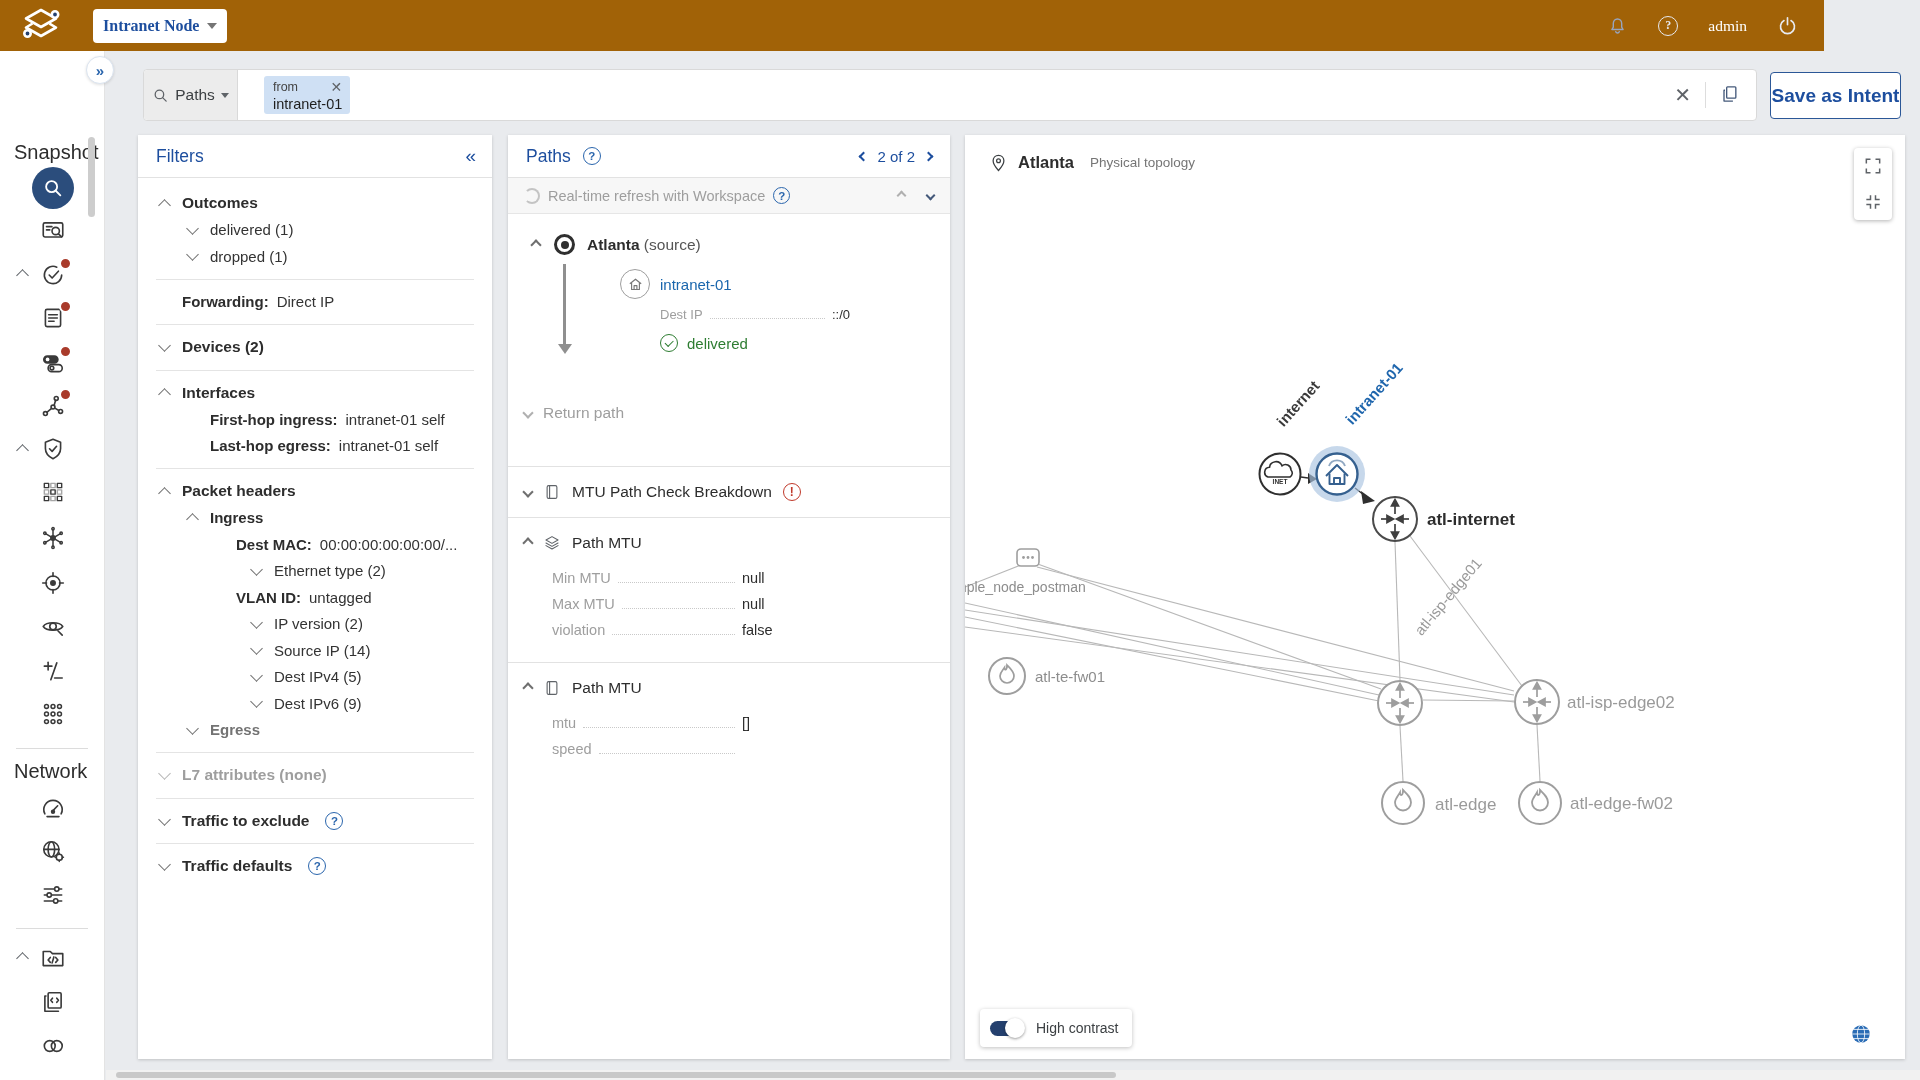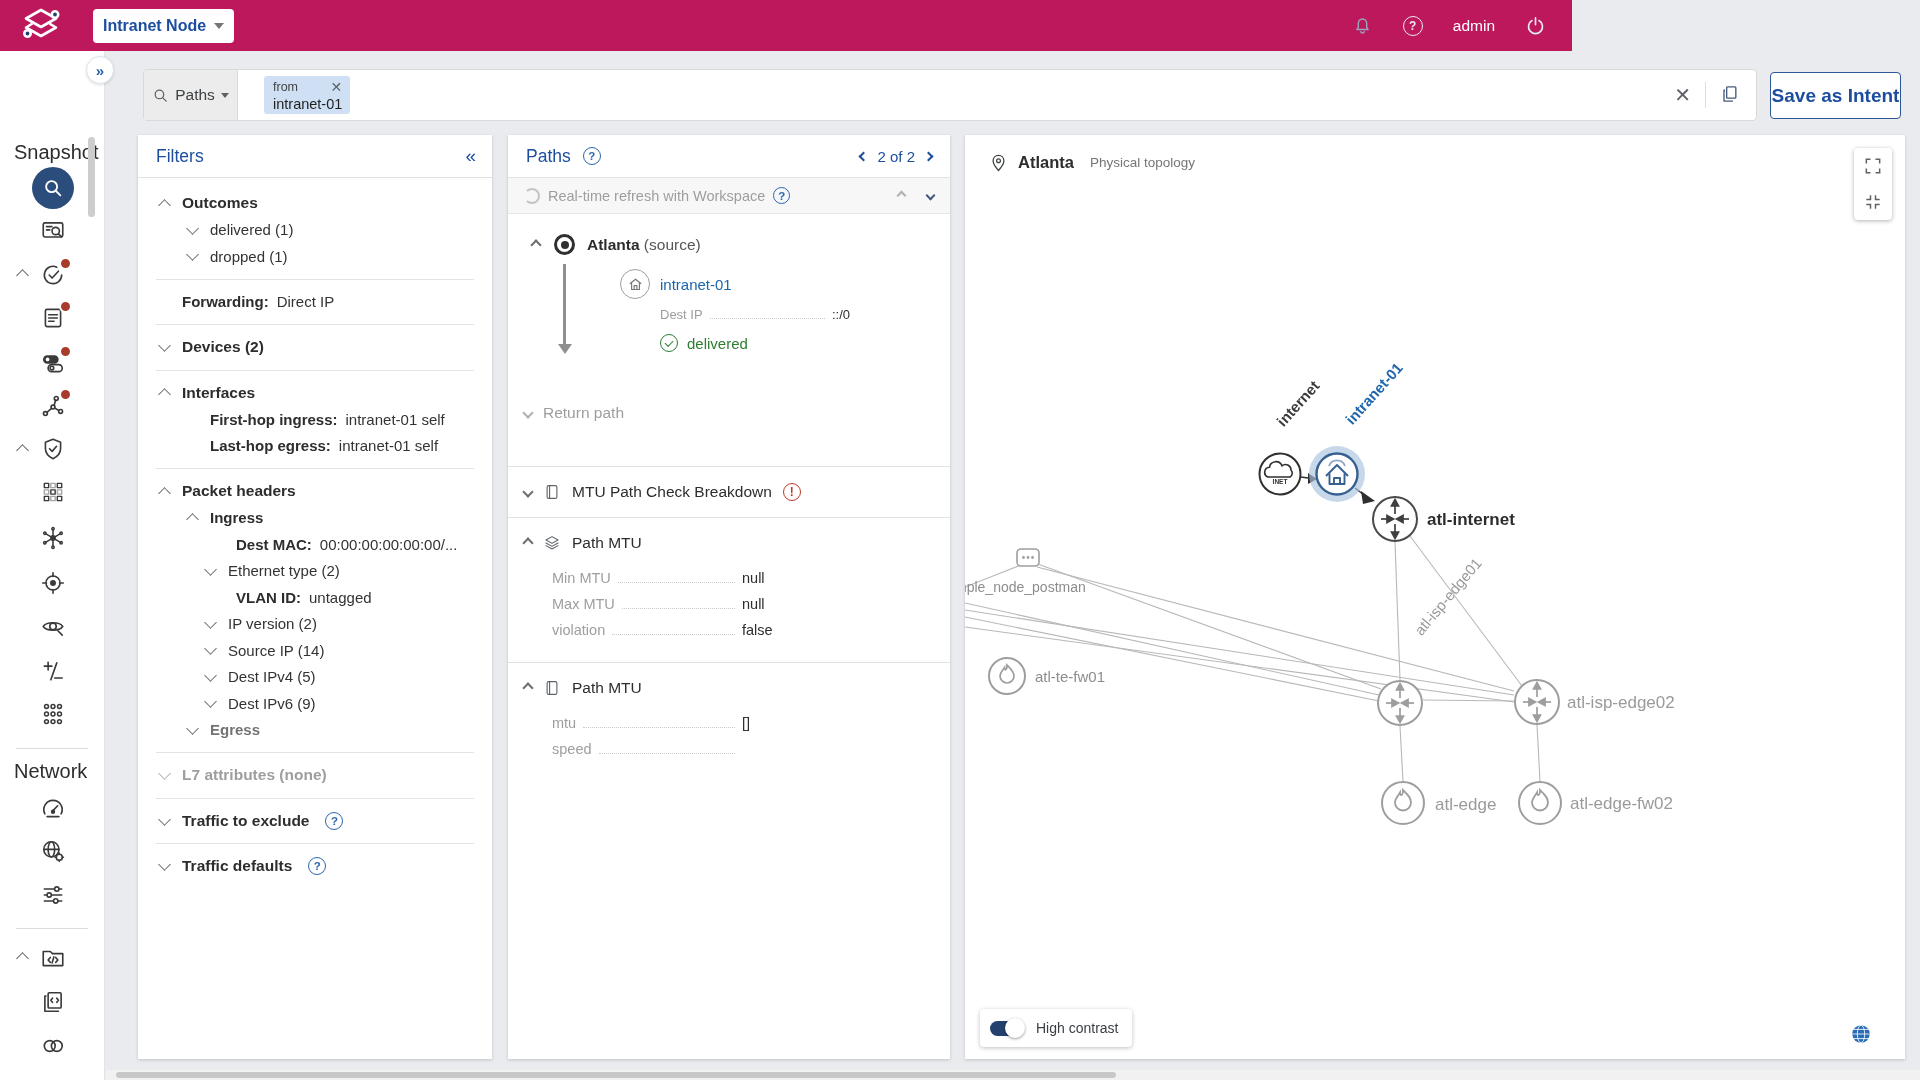--- a/index.html
+++ b/index.html
@@ -1,20 +1,20 @@
 <!DOCTYPE html>
 <html><head>
 <meta charset="utf-8">
 <style>
   * { margin:0; padding:0; box-sizing:border-box; }
   html,body { width:1920px; height:1080px; overflow:hidden; }
   body { font-family:"Liberation Sans", sans-serif; background:#e9ebee; color:#333; font-size:15px; }
 
   
-  .topbar { position:absolute; left:0; top:0; width:1572px; height:51px; background:#be185d; z-index:30; }
+  .topbar { position:absolute; left:0; top:0; width:1824px; height:51px; background:#a16207; z-index:30;font-family:Liberation Serif, serif; }
   .logo { position:absolute; left:18px; top:5px; width:46px; height:42px; }
   .tb-box { position:absolute; top:9px; height:34px; background:#fff; border-radius:4px; display:flex; align-items:center; padding:0 10px; gap:8px; cursor:pointer; }
   .tb-net { left:93px; }
   .tb-net span { color:#1d4e9e; font-weight:bold; font-size:16px; }
   .tb-date { left:249px; }
   .tb-date .d { color:#1d4e9e; font-weight:bold; font-size:16px; letter-spacing:.2px; }
   .tb-date .tz { color:#8a8a8a; font-size:11px; margin-left:2px; }
   .caret-d { width:0; height:0; border-left:5px solid transparent; border-right:5px solid transparent; border-top:6px solid #757575; }
   .tb-right { position:absolute; right:0; top:0; height:51px; display:flex; align-items:center; gap:30px; padding-right:26px; }
   .tb-user { color:#fff; font-size:15.5px; }
@@ -60,21 +60,21 @@
   .qicon { width:18px; height:18px; min-width:18px; border-radius:50%; border:1.5px solid #2b66ad; color:#2b66ad; font-size:11.5px; font-weight:bold; display:inline-flex; align-items:center; justify-content:center; }
 
   
   .filters { left:138px; width:354px;text-align:right; }
   .fcollapse { margin-left:auto; color:#1d4e9e; font-size:19px; letter-spacing:-2px; cursor:pointer; }
   .fbody { padding-top:12px; }
   .frow { display:flex; align-items:center; height:26.5px; font-size:15px; color:#333; cursor:pointer; }
   .frow .fc { width:9px; height:9px; min-width:9px; border-right:1.8px solid #6f6f6f; border-bottom:1.8px solid #6f6f6f; margin-right:13px; }
   .fc.up { transform:rotate(-135deg); margin-top:4px; }
   .fc.down { transform:rotate(45deg); margin-top:-3px; }
-  .i0 { padding-left:22px; } .i1 { padding-left:50px; } .i2 { padding-left:68px; }
+  .i0 { padding-left:22px; } .i1 { padding-left:50px; } .i2 { padding-left:114px; }
   .sect { font-weight:bold; font-size:15.5px; color:#2d2d2d; }
   .blab { font-weight:bold; color:#2d2d2d; }
   .val { margin-left:8px; }
   .fdiv { border-top:1px solid #e4e4e4; margin:9px 18px; }
   .muted { color:#9e9e9e; }
   .muted .fc { border-color:#b5b5b5; }
   .fq { margin-left:16px; }
 
   
   .pathsp { left:508px; width:442px; }

